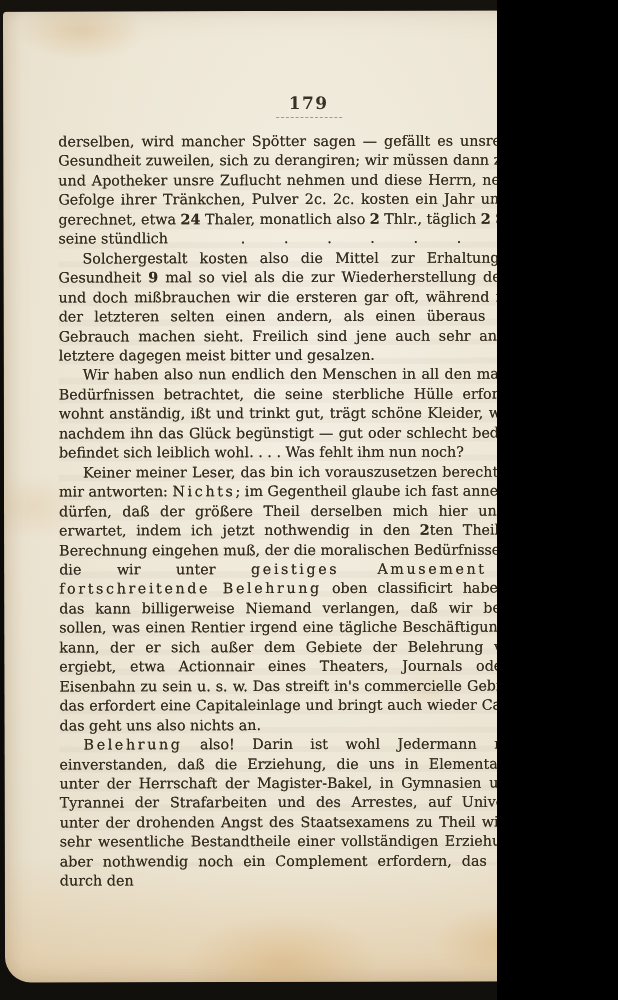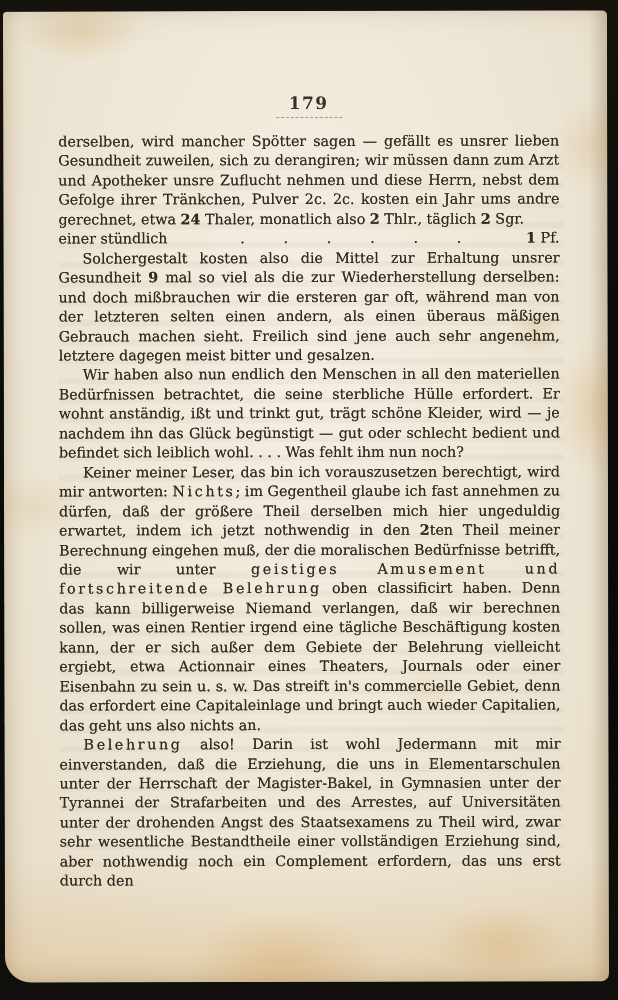--- a/index.html
+++ b/index.html
@@ -1,17 +1,17 @@
 <!DOCTYPE html>
 <html><head>
 <meta charset="utf-8">
 <style>
   html,body{margin:0;padding:0;background:#000;}
   #stage{
-    position:relative;width:618px;height:1000px;overflow:hidden;
+    position:relative;width:497px;height:1000px;overflow:hidden;
     background:linear-gradient(180deg,#16130e 0%,#0e0c09 30%,#0c0a08 70%,#11100c 100%);
     font-family:"DejaVu Serif","Liberation Serif",serif;
   }
   #paper{
     position:absolute;left:4px;top:11px;width:604px;height:971px;
     border-radius:4px 5px 8px 26px;
     transform:rotate(-0.12deg);
     background-color:#ece5d3;
     background-image:
       radial-gradient(ellipse 90px 42px at 13% 2%,  rgba(195,145,72,.26), transparent 72%),
@@ -56,21 +56,21 @@
 
 <div id="stage">
   <div id="paper">
     <div class="showthrough"></div>
     <div id="sheet-inner">
       <div id="pagenum">179</div>
       <div id="pagenum-rule"></div>
       <div id="text-block">
           <p><span>derselben, wird mancher Spötter sagen — gefällt es unsrer lieben Gesundheit zuweilen, sich zu derangiren; wir müssen dann zum Arzt und Apotheker unsre Zuflucht nehmen und diese Herrn, nebst dem Gefolge ihrer Tränkchen, Pulver 2c. 2c. kosten ein Jahr ums andre gerechnet, etwa </span><b>24</b><span> Thaler, monatlich also </span><b>2</b><span> Thlr., täglich </span><b>2</b><span> Sgr.</span></p>
           <div class="dotrow">
-            <span>einer stündlich</span>
+            <span>seine stündlich</span>
             <span class="dots">
               <span>.</span>
               <span>.</span>
               <span>.</span>
               <span>.</span>
               <span>.</span>
               <span>.</span>
             </span>
             <span class="dot-value"><b>1</b>&nbsp;Pf.</span>
           </div>

